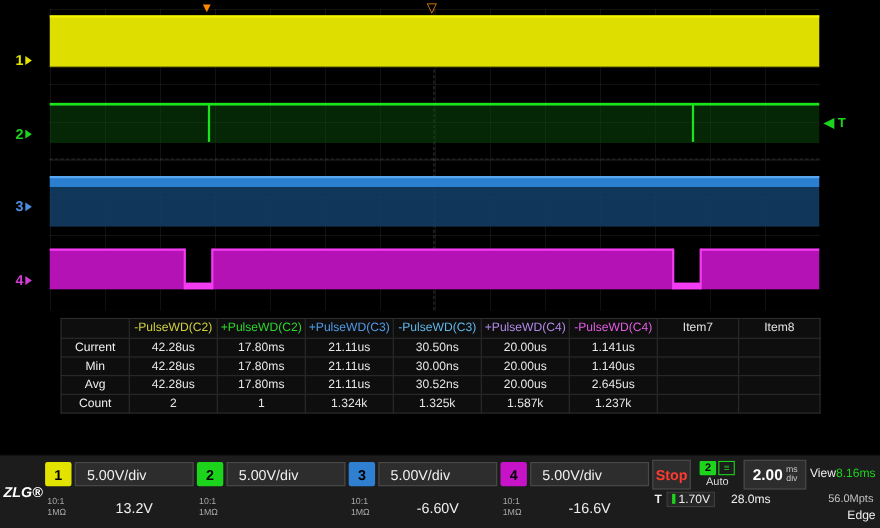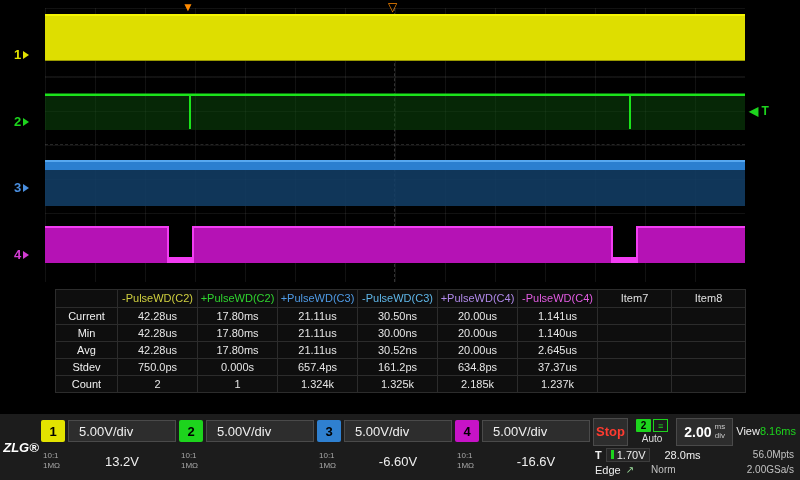--- a/index.html
+++ b/index.html
@@ -72,21 +72,21 @@
   .viewbox{flex:1;display:flex;align-items:center;justify-content:center;line-height:1.2;}
   .viewlabel{font-size:11px;color:#efefef;}
   .viewval{font-size:11px;color:#1dd41d;}
   .r2{display:flex;align-items:center;gap:4px;height:16px;font-size:11px;color:#efefef;}
   .tlabel{font-weight:bold;padding-left:2px;}
   .levelbox{display:inline-flex;align-items:center;gap:3px;background:#262626;border:1px solid #3d3d3d;
             padding:0 4px;height:14px;box-sizing:border-box;}
   .lvlbar{width:3px;height:9px;background:#1dd41d;display:inline-block;}
   .delay{margin-left:10px;}
   .mem{margin-left:auto;color:#c2c2c2;font-size:10px;padding-right:2px;}
-  .r3{display:flex;align-items:flex-start;gap:5px;height:14px;font-size:11px;}
+  .r3{display:flex;align-items:flex-end;gap:5px;height:14px;font-size:11px;flex-direction:column;}
   .edge{color:#efefef;padding-left:2px;}
   .edgeicon{color:#9fdf9f;font-size:10px;}
   .normmode{color:#c2c2c2;font-size:10px;margin-left:12px;}
   .srate{margin-left:auto;color:#c2c2c2;font-size:10px;padding-right:2px;}
 </style>
 </head>
 <body>
 
 <div class="wave">
   <div class="plot">
@@ -202,37 +202,26 @@
       <td>42.28us</td>
       <td>17.80ms</td>
       <td>21.11us</td>
       <td>30.52ns</td>
       <td>20.00us</td>
       <td>2.645us</td>
       <td></td>
       <td></td>
     </tr>
     <tr>
-      <td class="rlabel">Stdev</td>
-      <td>750.0ps</td>
-      <td>0.000s</td>
-      <td>657.4ps</td>
-      <td>161.2ps</td>
-      <td>634.8ps</td>
-      <td>37.37us</td>
-      <td></td>
-      <td></td>
-    </tr>
-    <tr>
       <td class="rlabel">Count</td>
       <td>2</td>
       <td>1</td>
       <td>1.324k</td>
       <td>1.325k</td>
-      <td>2.185k</td>
+      <td>1.587k</td>
       <td>1.237k</td>
       <td></td>
       <td></td>
     </tr>
   </tbody>
     </table>
 </div>
 
 <div class="bottombar">
   <div class="logo">ZLG®</div>

